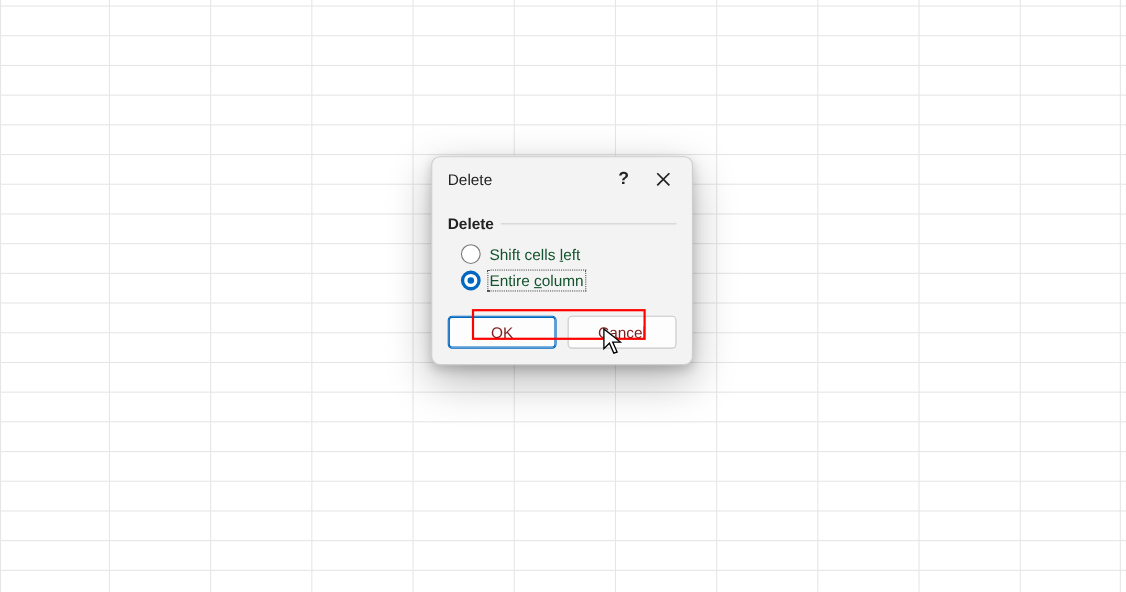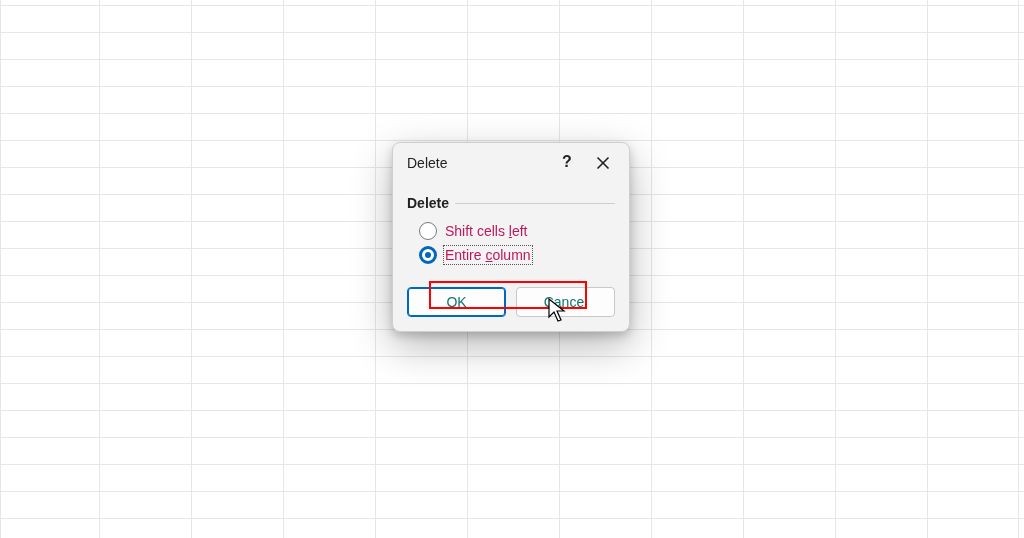--- a/index.html
+++ b/index.html
@@ -100,21 +100,21 @@
     background: #cfcfcf;
   }
 
   .radio-row {
     display: flex;
     align-items: center;
     height: 24px;
     margin-left: 12px;
     gap: 8px;
     font-size: 14px;
-    color: #be185d;
+    color: #14532d;
   }
   .radio-ring {
     width: 18px;
     height: 18px;
     border: 1px solid #7a7a7a;
     border-radius: 50%;
     background: #ffffff;
     position: relative;
     flex: 0 0 auto;
   }
@@ -155,21 +155,21 @@
   .btn {
     flex: 1 1 0;
     height: 30px;
     border-radius: 4px;
     background: #fdfdfd;
     border: 1px solid #c8c8c8;
     display: flex;
     align-items: center;
     justify-content: center;
     font-size: 14px;
-    color: #0f766e;
+    color: #7f1d1d;
   }
   .btn.primary {
     border: 1px solid #0067c0;
     box-shadow: inset 0 0 0 1px #0067c0;
   }
 
   
   .cursor {
     position: absolute;
     left: 548px;

